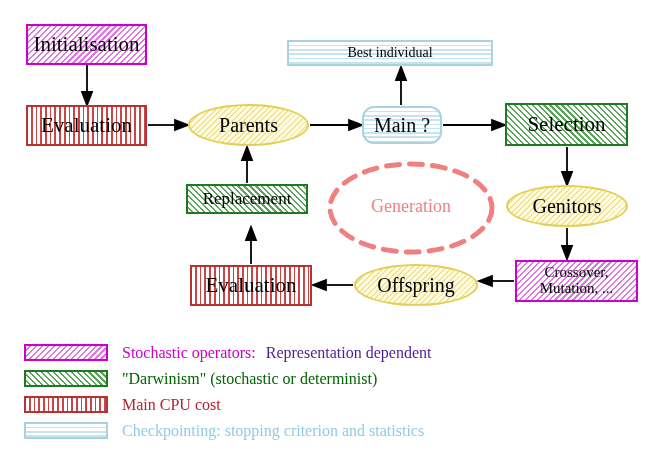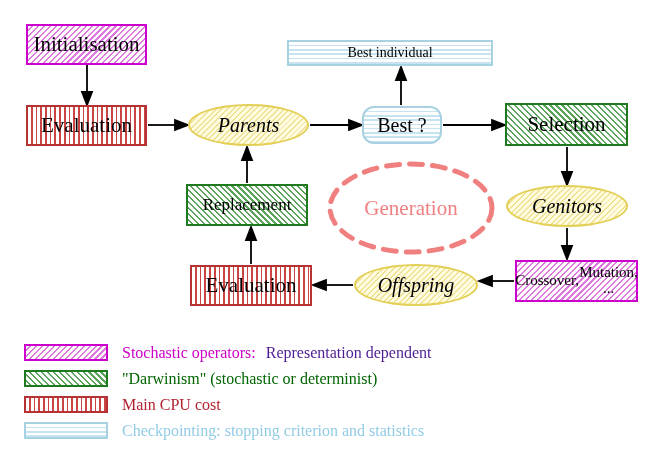--- a/index.html
+++ b/index.html
@@ -45,40 +45,39 @@
     background: repeating-linear-gradient(90deg, #ffffff 0 3px, #cc4545 3px 4.7px);
   }
   .stripes-cyan {
     border: 2px solid #a8d2e2;
     background: repeating-linear-gradient(180deg, #ffffff 0 2.7px, #c6e3f0 2.7px 4.3px);
   }
   .ellipse-yellow {
     border: 2px solid #e3cf55;
     border-radius: 50%;
     background: #fffce0 repeating-linear-gradient(135deg, rgba(224,200,80,0.5) 0 1.3px, rgba(255,252,224,0) 1.3px 4px);
-    font-style: italic;
   }
   
   #initialisation   { left: 26px;  top: 24px;  width: 121px; height: 41px; }
   #evaluation-top   { left: 26px;  top: 105px; width: 121px; height: 41px; }
   #parents          { left: 188px; top: 104px; width: 121px; height: 42px; font-size: 20px; }
   #best-individual  { left: 287px; top: 40px;  width: 206px; height: 26px; font-size: 14px; }
   #stop             { left: 362px; top: 106px; width: 80px;  height: 38px; border-radius: 12px; font-size: 20px; }
   #selection        { left: 505px; top: 103px; width: 123px; height: 43px; }
   #genitors         { left: 506px; top: 185px; width: 122px; height: 42px; font-size: 20px; }
-  #replacement      { left: 186px; top: 184px; width: 122px; height: 42px; font-size: 17px; }
+  #replacement      { left: 186px; top: 184px; width: 122px; height: 30px; font-size: 17px; }
   #evaluation-bottom{ left: 190px; top: 265px; width: 122px; height: 41px; }
   #offspring        { left: 354px; top: 264px; width: 124px; height: 42px; font-size: 20px; }
-  #crossover        { left: 515px; top: 260px; width: 123px; height: 42px; font-size: 15px; flex-direction: row; }
+  #crossover        { left: 515px; top: 260px; width: 123px; height: 42px; font-size: 15px; flex-direction: column; }
   #generation-label {
     position: absolute;
     left: 336px; top: 196px; width: 150px;
     text-align: center;
     color: #f08080;
-    font-size: 21px;
+    font-size: 18px;
   }
   
   .legend-row {
     position: absolute;
     left: 24px;
     height: 18px;
     display: flex;
     font-size: 16px;
     white-space: nowrap;
   }
@@ -155,21 +154,21 @@
 
   <div id="parents" class="node ellipse-yellow">
     <span>Parents</span>
   </div>
 
   <div id="best-individual" class="node stripes-cyan">
     <span>Best individual</span>
   </div>
 
   <div id="stop" class="node stripes-cyan">
-    <span>Best ?</span>
+    <span>Main ?</span>
   </div>
 
   <div id="genitors" class="node ellipse-yellow">
     <span>Genitors</span>
   </div>
 
   <div id="selection" class="node hatch-green">
     <span>Selection</span>
   </div>
 

